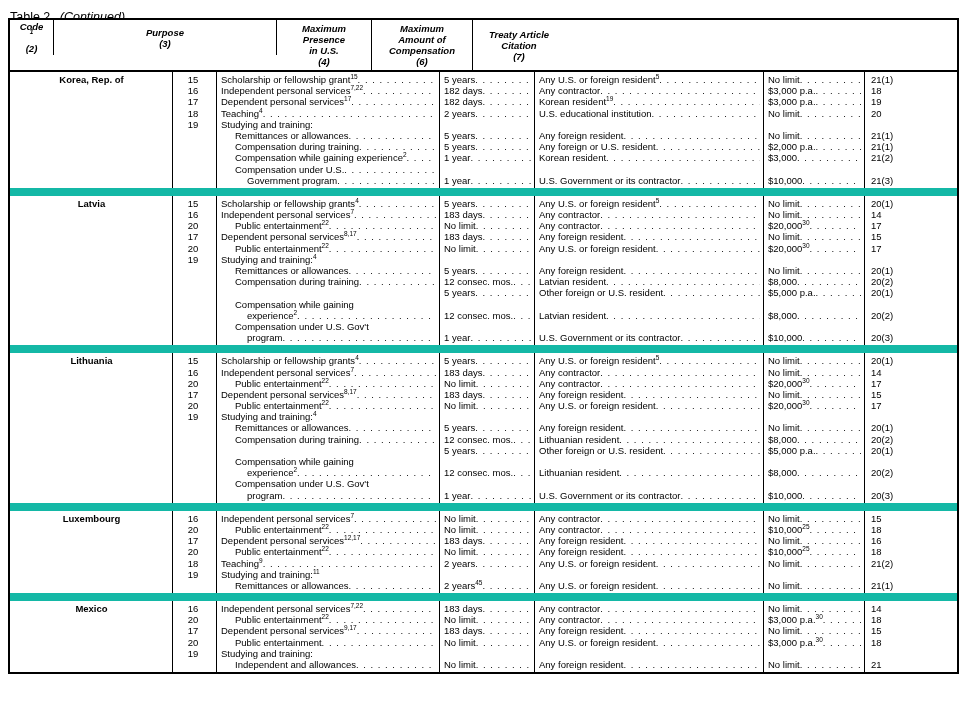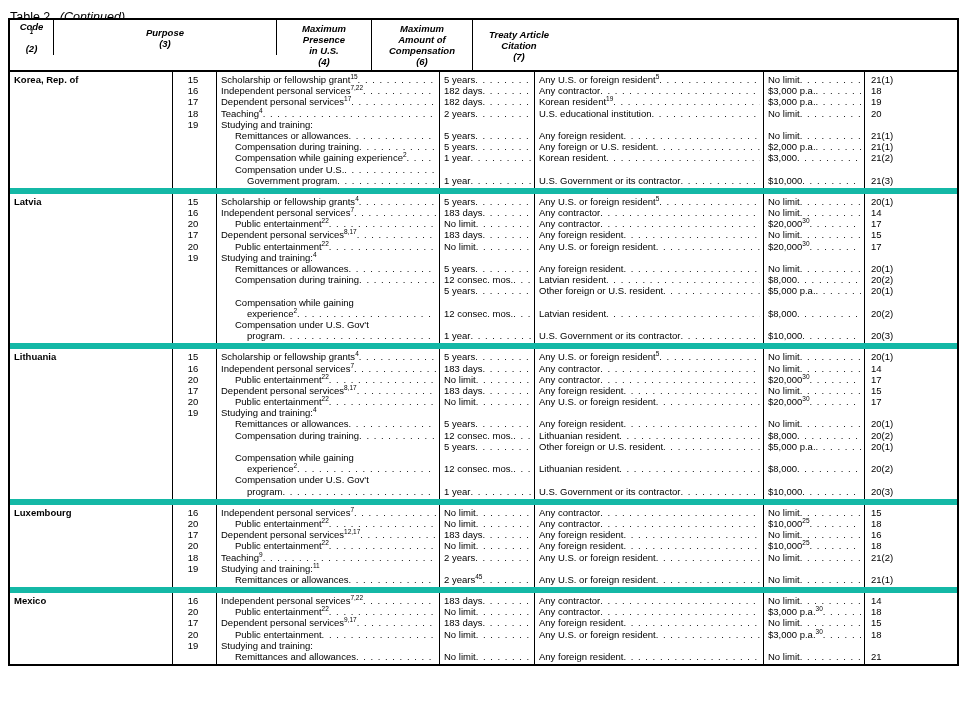--- a/index.html
+++ b/index.html
@@ -16,22 +16,22 @@
   .thead{display:flex;height:50px;border-bottom:2px solid #000;}
   .hc{display:flex;flex-direction:column;justify-content:center;align-items:center;
       text-align:center;font-weight:bold;font-size:9.5px;line-height:11px;height:50px;font-style:italic;}
   .hmid{width:267px;display:flex;flex-direction:column;box-sizing:border-box;}
   .hcat{height:15px;box-sizing:border-box;border-bottom:1px solid #000;border-right:1px solid #000;
         display:flex;align-items:center;justify-content:center;font-weight:bold;font-size:9.5px;}
   .hmidrow{display:flex;height:35px;}
   .hmidrow .hc{height:35px;}
   
   .section{display:flex;}
-  .section + .section{border-top:6px solid #14b8a6;}
-  .section .col{padding-top:2px;padding-bottom:2px;padding-right:3px;font-size:9.5px;}
+  .section + .section{border-top:8px solid #14b8a6;}
+  .section .col{padding-top:2px;padding-bottom:2px;padding-right:3px;font-size:9.5px;text-align:center;}
   .ln{height:11.2px;line-height:11.2px;white-space:nowrap;display:flex;align-items:baseline;overflow:visible;}
   .cname{font-weight:bold;padding-left:4px;height:11.2px;line-height:11.2px;}
   .code{justify-content:center;padding-left:0;}
   .ind0{padding-left:4px;} .ind1{padding-left:18px;} .ind2{padding-left:30px;}
   .c4 .ln,.c5 .ln,.c6 .ln{padding-left:4px;}
   .c7 .ln{padding-left:6px;}
   .lead{flex:1 1 0;min-width:4px;overflow:hidden;white-space:nowrap;}
   .lead::after{content:" . . . . . . . . . . . . . . . . . . . . . . . . . . . . . . . . . .";letter-spacing:1px;}
   sup{font-size:6.5px;line-height:0;vertical-align:super;}
 </style>
@@ -828,21 +828,21 @@
             <div class="lead"></div>
           </div>
           <div class="ln ind1">
             <span>Public entertainment</span>
             <div class="lead"></div>
           </div>
           <div class="ln ind0">
             <span>Studying and training:</span>
           </div>
           <div class="ln ind1">
-            <span>Remittances and allowances</span>
+            <span>Independent and allowances</span>
             <div class="lead"></div>
           </div>
         </div>
         <div class="col c4">
           <div class="ln">
             <span>183 days</span>
             <div class="lead"></div>
           </div>
           <div class="ln">
             <span>No limit</span>

